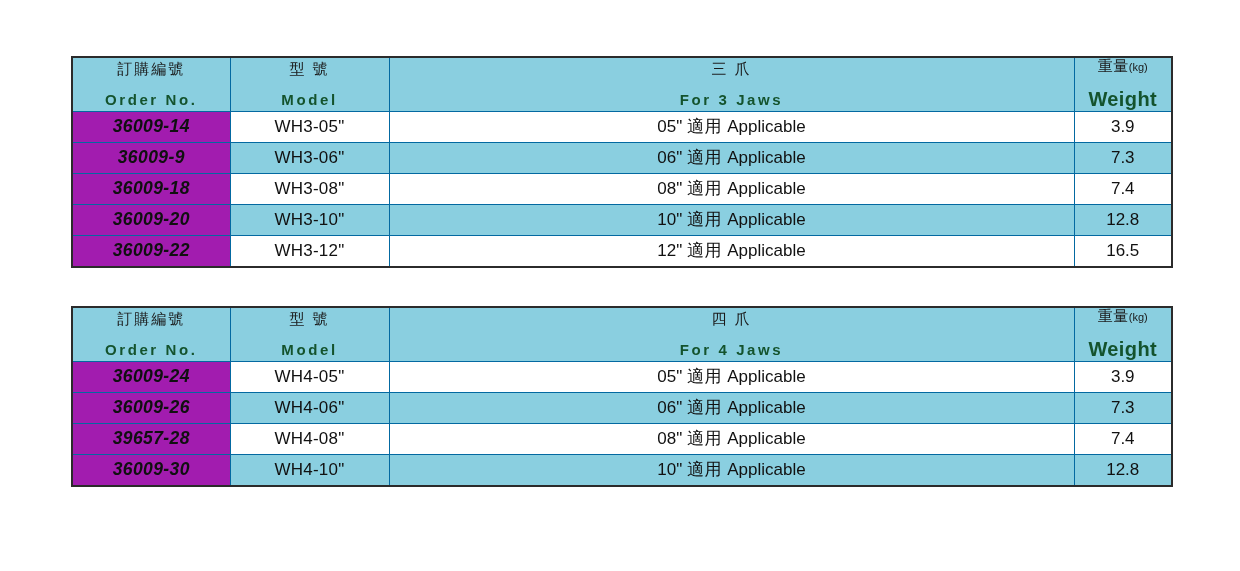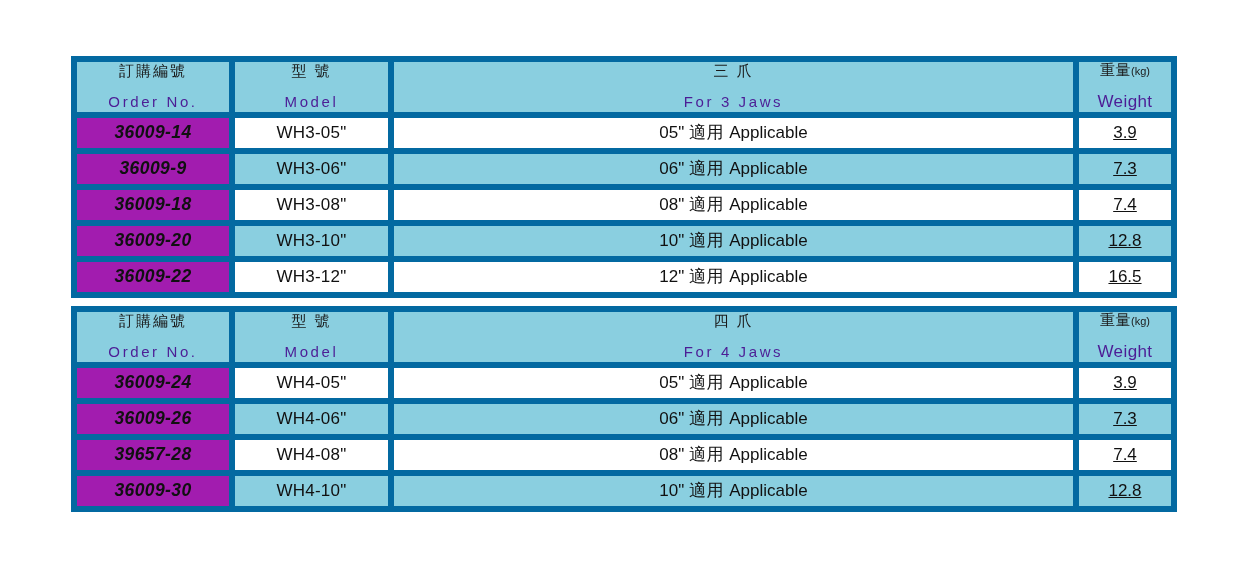--- a/index.html
+++ b/index.html
@@ -23,21 +23,21 @@
   }
   #table-3jaw{top:56px;}
   #table-4jaw{top:306px;}
 
   .spec-table col.c-order{width:158px;}
   .spec-table col.c-model{width:159px;}
   .spec-table col.c-jaws{width:685px;}
   .spec-table col.c-weight{width:98px;}
 
   .spec-table td,.spec-table th{
-    border:6px solid #0369a1;
+    border:1px solid #0369a1;
     padding:0;
     margin:0;
     text-align:center;
     vertical-align:middle;
   }
 
   
   thead tr{background:#8ACFE0;}
   thead th{
     height:46px;
@@ -54,28 +54,28 @@
   }
   .hd .cn{
     font-size:15px;
     letter-spacing:2px;
     color:#1a1a1a;
     white-space:nowrap;
   }
   .hd .cn .unit{font-size:11px;letter-spacing:0;}
   .hd .en{
     font-size:15px;
-    font-weight:normal;
+    font-weight:bold;
     letter-spacing:2.6px;
-    color:#4c1d95;
+    color:#14532d;
     white-space:nowrap;
     margin-top:15px;
   }
   th.weight-head .hd .cn{letter-spacing:0.5px;}
-  th.weight-head .hd .en{letter-spacing:0.4px;font-size:17px;}
+  th.weight-head .hd .en{letter-spacing:0.4px;font-size:20px;}
 
   
   tbody tr{height:30px;}
   tbody td{height:30px;font-size:17px;color:#111;}
 
   td.order-cell{
     background:#a21caf;
     font-weight:bold;
     font-style:italic;
     font-size:17.5px;
@@ -85,21 +85,21 @@
   tr.rowshade td.model-cell,
   tr.rowshade td.jaws-cell,
   tr.rowshade td.weight-cell{background:#8ACFE0;}
   tr.rowplain td.model-cell,
   tr.rowplain td.jaws-cell,
   tr.rowplain td.weight-cell{background:#ffffff;}
 
   td.model-cell{font-size:17px;letter-spacing:0.2px;}
   td.jaws-cell{font-size:17px;}
   td.jaws-cell .cjk{letter-spacing:0.5px;}
-  td.weight-cell{font-size:17px;text-decoration:underline;}
+  td.weight-cell{font-size:17px;}
 </style>
 </head>
 <body>
 
 <div class="page">
 
   <table class="spec-table" id="table-3jaw">
     <colgroup>
       <col class="c-order">
         <col class="c-model">

